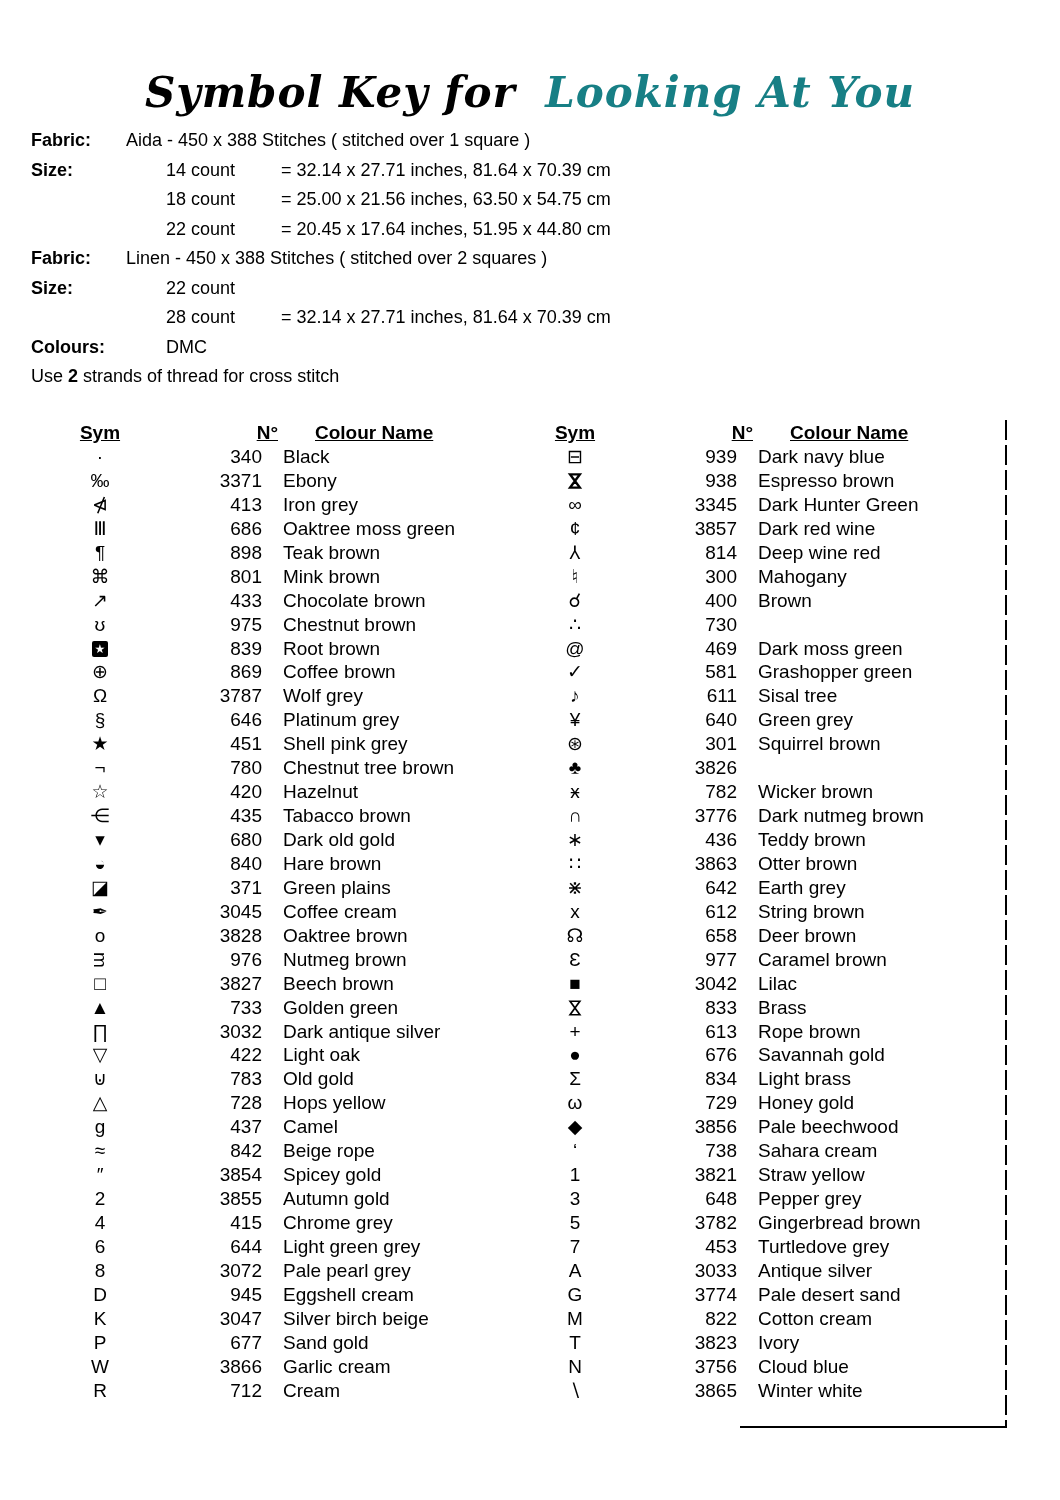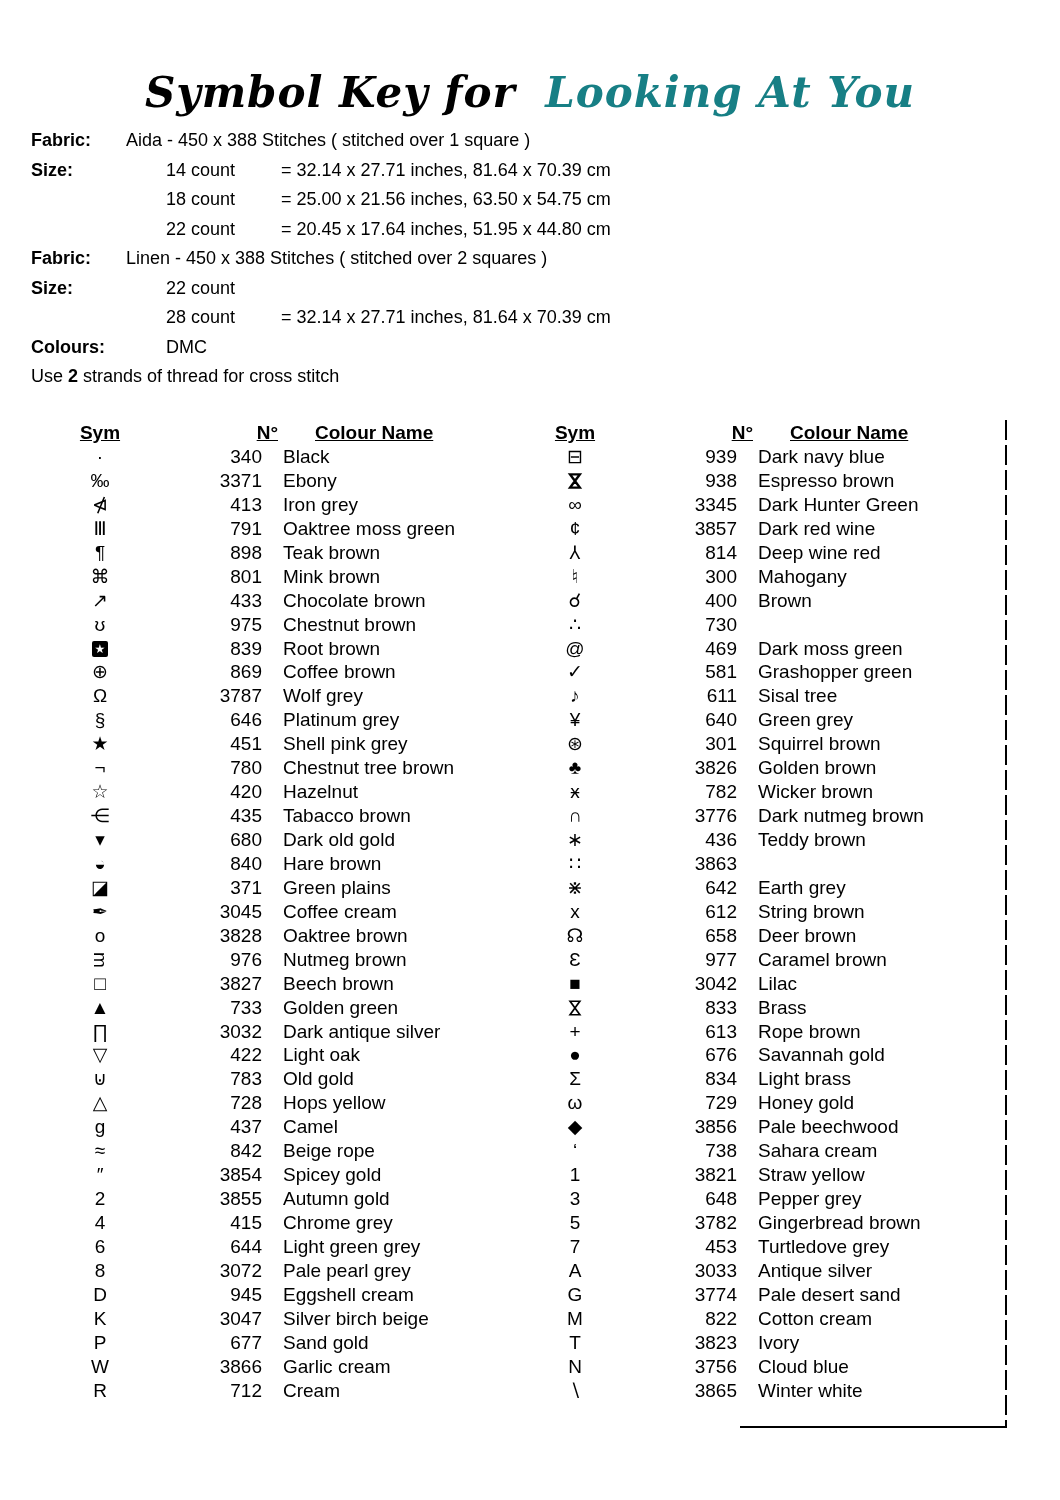--- a/index.html
+++ b/index.html
@@ -125,21 +125,21 @@
           <span class="num">3371</span>
           <span class="cname">Ebony</span>
         </div>
         <div class="trow">
           <span class="sym">⋪</span>
           <span class="num">413</span>
           <span class="cname">Iron grey</span>
         </div>
         <div class="trow">
           <span class="sym">Ⅲ</span>
-          <span class="num">791</span>
+          <span class="num">686</span>
           <span class="cname">Oaktree moss green</span>
         </div>
         <div class="trow">
           <span class="sym">¶</span>
           <span class="num">898</span>
           <span class="cname">Teak brown</span>
         </div>
         <div class="trow">
           <span class="sym">⌘</span>
           <span class="num">801</span>
@@ -385,40 +385,40 @@
           <span class="cname">Green grey</span>
         </div>
         <div class="trow">
           <span class="sym">⊛</span>
           <span class="num">301</span>
           <span class="cname">Squirrel brown</span>
         </div>
         <div class="trow">
           <span class="sym">♣</span>
           <span class="num">3826</span>
-          <span class="cname">Golden brown</span>
         </div>
         <div class="trow">
           <span class="sym">ӿ</span>
           <span class="num">782</span>
           <span class="cname">Wicker brown</span>
         </div>
         <div class="trow">
           <span class="sym">∩</span>
           <span class="num">3776</span>
           <span class="cname">Dark nutmeg brown</span>
         </div>
         <div class="trow">
           <span class="sym">∗</span>
           <span class="num">436</span>
           <span class="cname">Teddy brown</span>
         </div>
         <div class="trow">
           <span class="sym">∷</span>
           <span class="num">3863</span>
+          <span class="cname">Otter brown</span>
         </div>
         <div class="trow">
           <span class="sym">⋇</span>
           <span class="num">642</span>
           <span class="cname">Earth grey</span>
         </div>
         <div class="trow">
           <span class="sym">x</span>
           <span class="num">612</span>
           <span class="cname">String brown</span>

